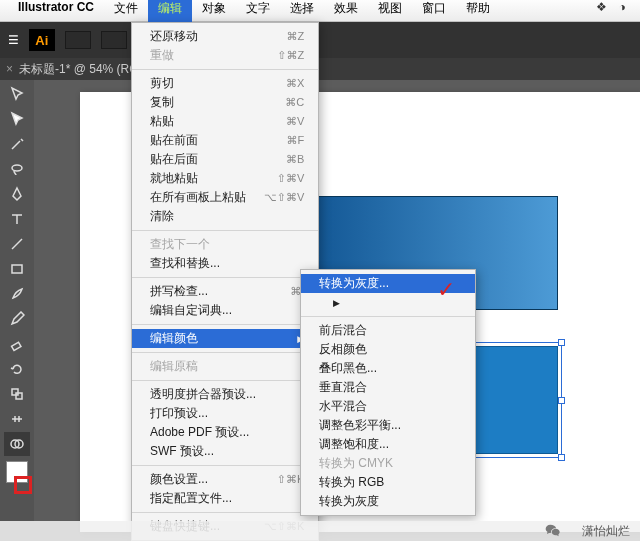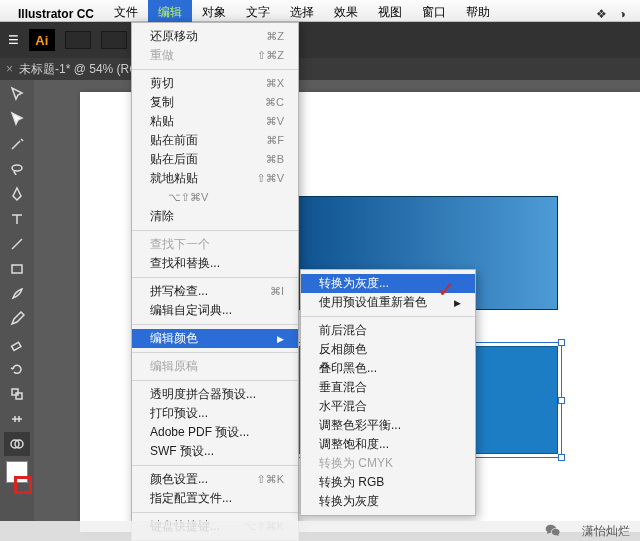--- a/index.html
+++ b/index.html
@@ -1,17 +1,17 @@
 <!DOCTYPE html>
 <html><head>
 <meta charset="utf-8">
 <style>
 *{margin:0;padding:0;box-sizing:border-box;font-family:"Helvetica Neue",Arial,sans-serif;font-size:12px}
 body{width:640px;height:541px;background:#535353;overflow:hidden;position:relative}
-.menubar{height:22px;background:linear-gradient(#fdfdfd,#ececec);display:flex;align-items:flex-end;padding:0 8px;gap:0;border-bottom:1px solid #c0c0c0}
+.menubar{height:22px;background:linear-gradient(#fdfdfd,#ececec);display:flex;align-items:flex-start;padding:0 8px;gap:0;border-bottom:1px solid #c0c0c0}
 .menubar .appname{font-weight:600;padding:0 10px}
 .menubar .mi{padding:20px 10px;cursor:default}
 .menubar .mi.sel{background:#2b6cd6;color:#bef264}
 .menubar .spacer{flex:1}
 .menubar .ico{padding:0 6px;color:#333}
 .app-top{height:36px;background:#323232;display:flex;align-items:center;gap:10px;padding:0 8px}
 .ai-badge{width:26px;height:22px;background:#000000;border:1px solid #000;display:flex;align-items:center;justify-content:center;color:#ff9a00;font-weight:700;font-size:13px}
 .ctrl{width:26px;height:18px;background:#2b2b2b;border:1px solid #1a1a1a}
 .tabrow{height:22px;background:#3a3a3a;display:flex;align-items:center;padding:0 6px;color:#ccc;font-size:11px}
 .tabrow .x{margin-right:6px;color:#999}
@@ -193,20 +193,21 @@
     </div>
     <div class="row">
       <span class="lbl">贴在后面</span>
       <span class="sc">⌘B</span>
     </div>
     <div class="row">
       <span class="lbl">就地粘贴</span>
       <span class="sc">⇧⌘V</span>
     </div>
     <div class="row">
+      <span class="lbl">在所有画板上粘贴</span>
       <span class="sc">⌥⇧⌘V</span>
     </div>
     <div class="row">
       <span class="lbl">清除</span>
     </div>
     <hr>
     <div class="row disabled">
       <span class="lbl">查找下一个</span>
     </div>
     <div class="row">
@@ -255,21 +256,20 @@
       <span class="lbl">键盘快捷键...</span>
       <span class="sc">⌥⇧⌘K</span>
     </div>
   </div>
 
 <div class="menu" id="menu2">
     <div class="row sel">
       <span class="lbl">转换为灰度...</span>
     </div>
     <div class="row">
-      <span class="lbl">使用预设值重新着色</span>
       <span class="arr">▶</span>
     </div>
     <hr>
     <div class="row">
       <span class="lbl">前后混合</span>
     </div>
     <div class="row">
       <span class="lbl">反相颜色</span>
     </div>
     <div class="row">

